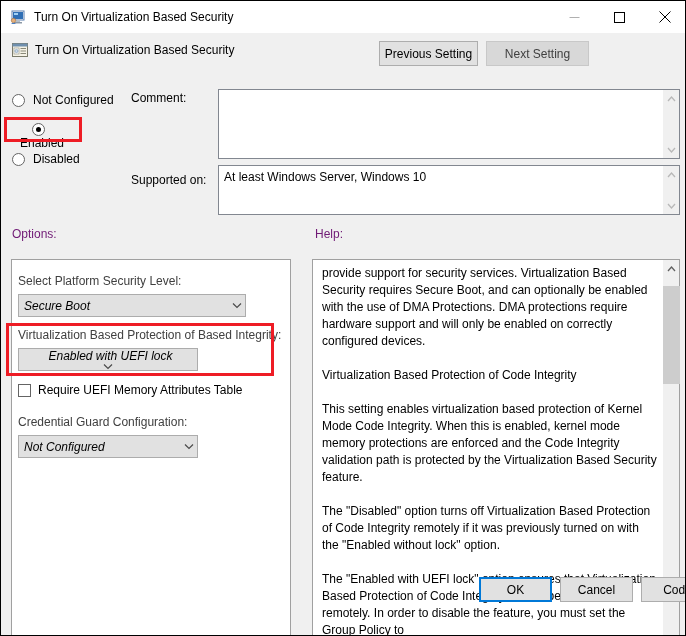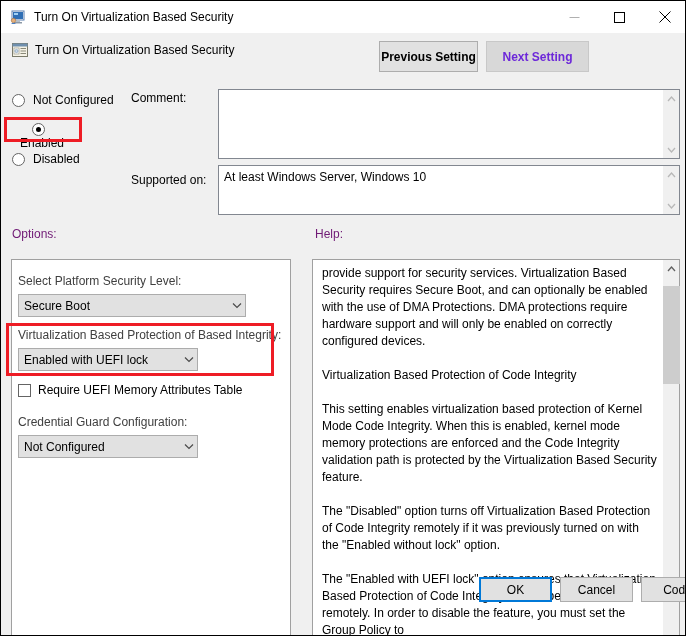--- a/index.html
+++ b/index.html
@@ -71,32 +71,31 @@
   .header-title {
     position: absolute;
     left: 34px; top: 10px;
     font-size: 12px;
     color: #000000;
     white-space: nowrap;
   }
   .nav-btn {
     position: absolute;
     top: 8px;
-    height: 31px;
+    height: 25px;
     font-family: "Liberation Sans", sans-serif;
     font-size: 12px;
     background: #e1e1e1;
     border: 1px solid #adadad;
     color: #000000;
     padding: 0;
     cursor: pointer;
-    font-weight: bold;
   }
   .nav-btn.disabled {
-    color: #6d28d9;
+    color: #404040;
     border-color: #c8c8c8;
     background: #d8d8d8;
     cursor: default;
   }
   #prev-setting { left: 378px; width: 99px; }
   #next-setting { left: 485px; width: 103px; }
 
   
   .body-area {
     position: absolute;
@@ -215,20 +214,21 @@
   }
   .combo {
     position: absolute;
     height: 23px;
     background: #e1e1e1;
     border: 1px solid #acacac;
     box-sizing: border-box;
     cursor: pointer;
     display: flex;
     align-items: center;
+    font-style: italic;
   }
   .combo-text {
     font-size: 12px;
     color: #000000;
     margin-left: 5px;
     white-space: nowrap;
     flex: 1 1 auto;
   }
   .combo-arrow {
     width: 17px;
@@ -410,21 +410,21 @@
       <div class="combo" style="left:6px; top:34px; width:228px;">
         <span class="combo-text">Secure Boot</span>
         <span class="combo-arrow">
           <svg width="10" height="7" viewBox="0 0 10 7">
               <polyline points="1,1.5 5,5.5 9,1.5" fill="none" stroke="#4a4a4a" stroke-width="1.2"></polyline>
             </svg>
         </span>
       </div>
 
       <span class="opt-label" style="left:6px; top:68px;">Virtualization Based Protection of Based Integrity:</span>
-      <div class="combo" style="left:6px; top:88px; width:180px;">
+      <div class="combo" style="left:6px; top:88px; width:180px;flex-direction:column;">
         <span class="combo-text">Enabled with UEFI lock</span>
         <span class="combo-arrow">
           <svg width="10" height="7" viewBox="0 0 10 7">
               <polyline points="1,1.5 5,5.5 9,1.5" fill="none" stroke="#4a4a4a" stroke-width="1.2"></polyline>
             </svg>
         </span>
       </div>
 
       <div class="checkrow" style="left:6px; top:123px;text-align:center;">
         <span class="checkbox"></span>

